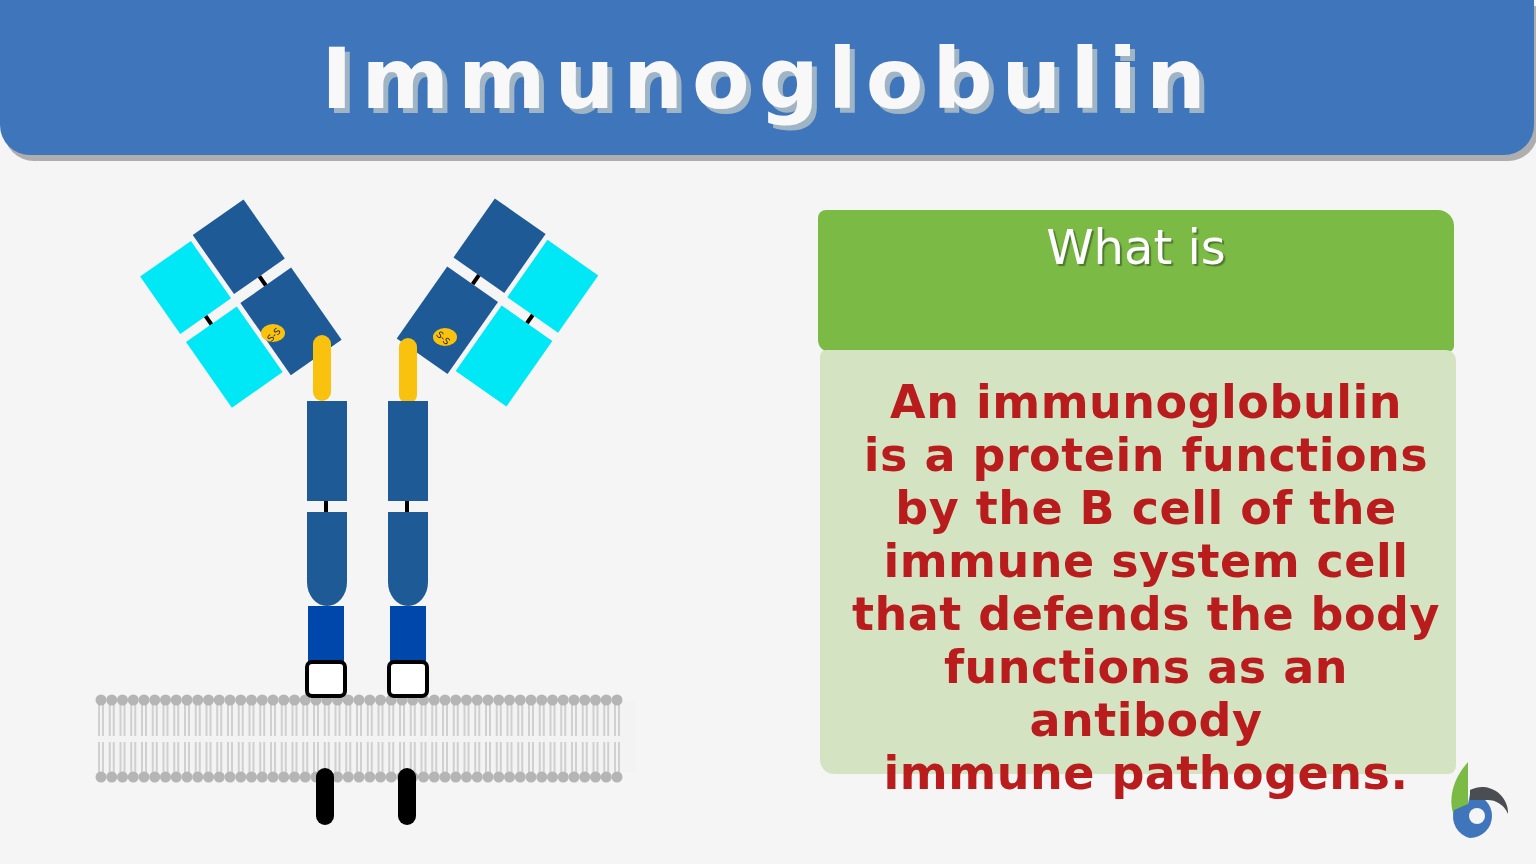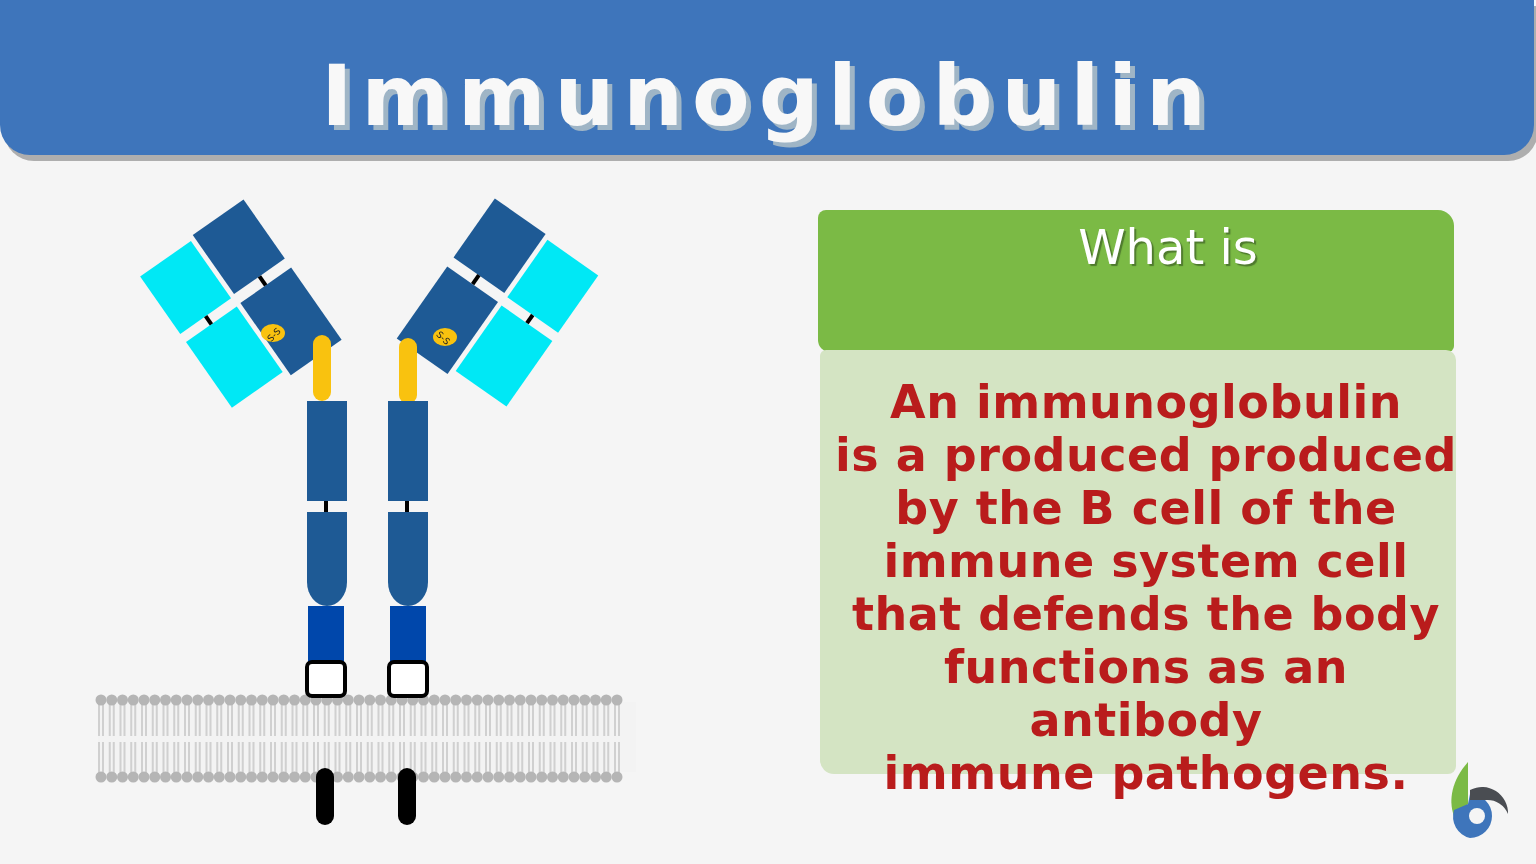--- a/index.html
+++ b/index.html
@@ -1,21 +1,21 @@
 <!DOCTYPE html>
 <html><head>
 <meta charset="utf-8">
 <style>
   html, body { margin:0; padding:0; }
   body { width:1536px; height:864px; background:#f5f5f5; position:relative; overflow:hidden; font-family:"DejaVu Sans", sans-serif; }
   .header { position:absolute; left:0; top:0; width:1534px; height:155px; background:#3e75bb; border-radius:0 0 30px 30px; box-shadow:4px 6px 0 #aeaeae; }
-  .title { position:absolute; left:0; width:1536px; top:30px; text-align:center; color:#f8f8f8; font-family:"DejaVu Sans", sans-serif; font-weight:bold; font-size:84px; letter-spacing:9px; text-shadow:5px 5px 0 #9fb5c6;margin-top:17px; }
+  .title { position:absolute; left:0; width:1536px; top:30px; text-align:center; color:#f8f8f8; font-family:"DejaVu Sans", sans-serif; font-weight:bold; font-size:84px; letter-spacing:9px; text-shadow:5px 5px 0 #9fb5c6; }
   .diagram { position:absolute; left:0; top:160px; width:760px; height:700px; }
   .q-box { position:absolute; left:818px; top:210px; width:636px; height:142px; background:#7bba45; border-radius:8px 16px 6px 12px; }
-  .q-text { position:absolute; left:818px; top:218px; width:636px; text-align:center; color:#fff; font-family:"DejaVu Sans", sans-serif; font-size:48px; line-height:58px; text-shadow:2px 2px 1px #4f7a2e;margin-left:32px; }
+  .q-text { position:absolute; left:818px; top:218px; width:636px; text-align:center; color:#fff; font-family:"DejaVu Sans", sans-serif; font-size:48px; line-height:58px; text-shadow:2px 2px 1px #4f7a2e; }
   .d-box { position:absolute; left:820px; top:350px; width:636px; height:424px; background:#d4e4c3; border-radius:6px 10px 8px 14px; }
   .d-text { position:absolute; left:826px; top:376px; width:640px; text-align:center; color:#b91c1c; font-family:"DejaVu Sans", sans-serif; font-weight:bold; font-size:46px; line-height:53px; letter-spacing:0.5px; }
   .logo { position:absolute; left:1446px; top:760px; width:66px; height:80px; }
 </style>
 </head>
 <body>
 
 <div class="header"></div>
 <div class="title">Immunoglobulin</div>
 
@@ -185,21 +185,21 @@
 </svg>
 
 <div class="q-box"></div>
 <div class="q-text">
   <div>What is</div>
 </div>
 
 <div class="d-box"></div>
 <div class="d-text">
   <div>An immunoglobulin</div>
-  <div>is a produced produced</div>
+  <div>is a protein functions</div>
   <div>by the B cell of the</div>
   <div>immune system cell</div>
   <div>that defends the body</div>
   <div>functions as an antibody</div>
   <div>immune pathogens.</div>
 </div>
 
 <svg class="logo" viewBox="0 0 66 80">
   <path d="M22 2 C6 20 2 40 8 56 L22 44 Z" fill="#7bba45"></path>
   <path d="M24 34 A22 22 0 1 1 24 78 A22 22 0 0 1 8 50 L22 44 Z" fill="#3e75bb"></path>

